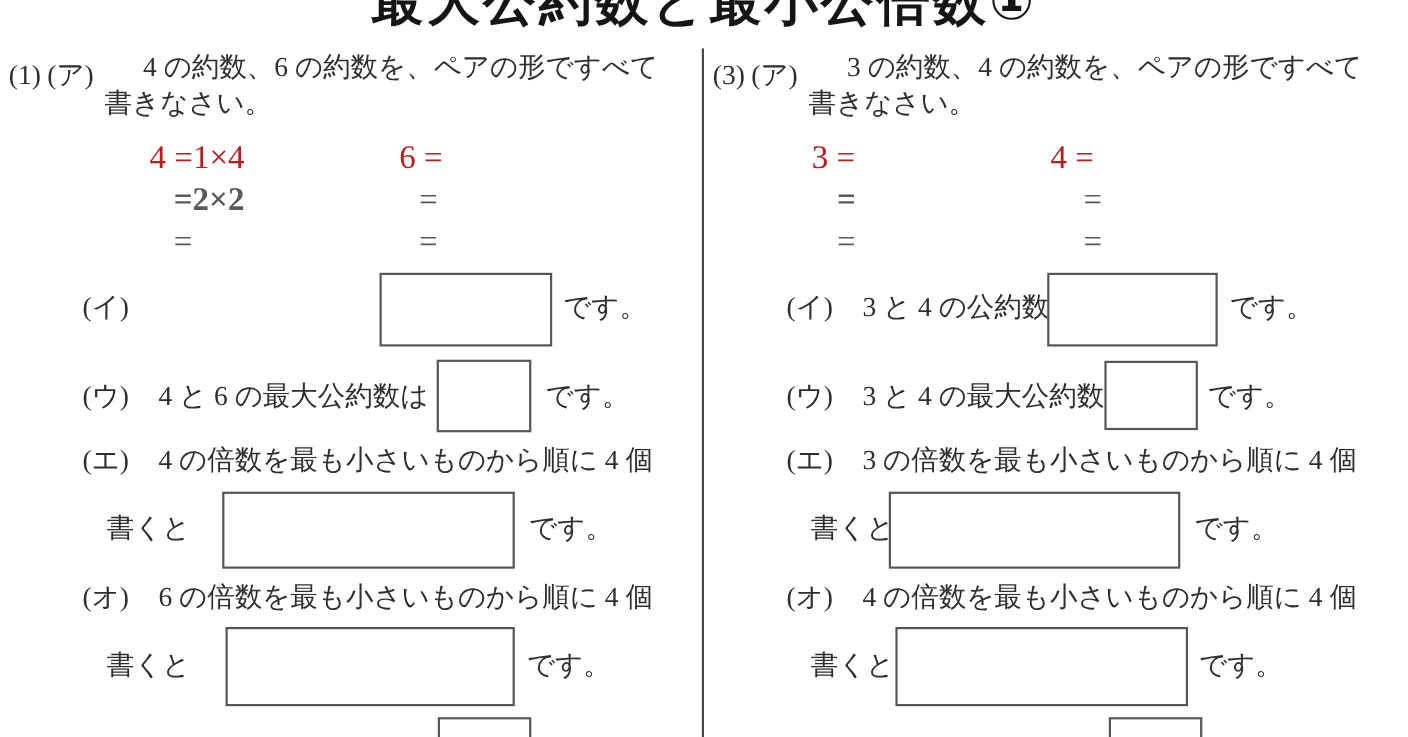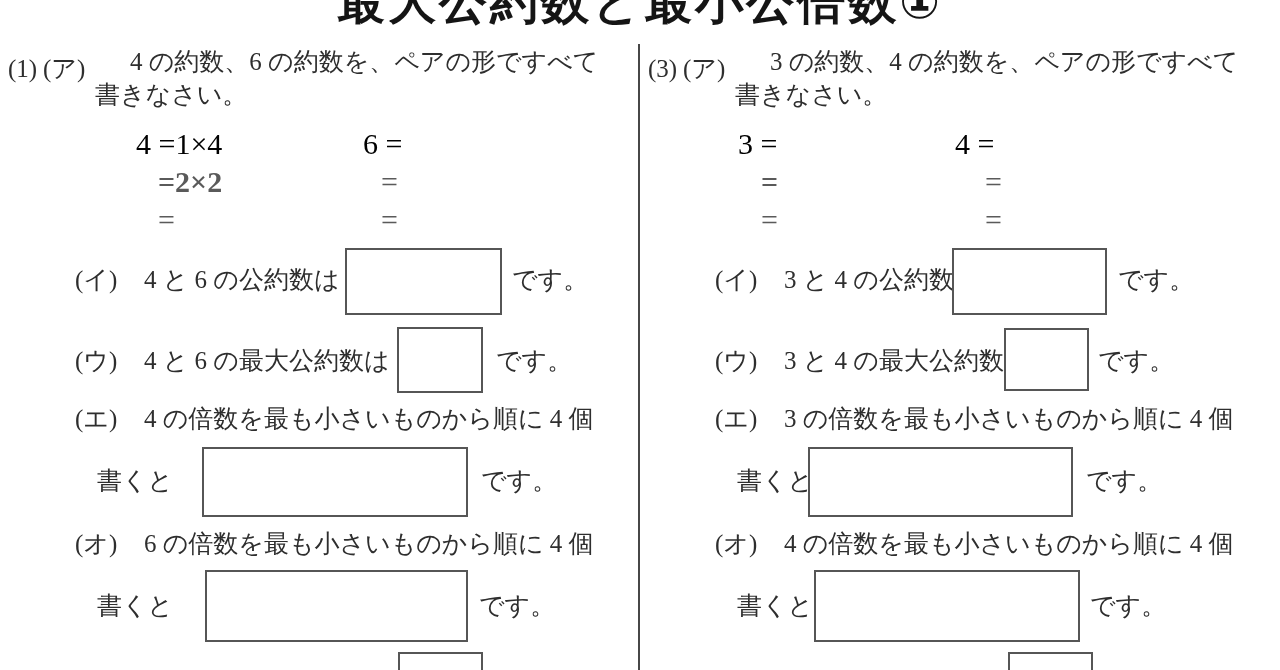--- a/index.html
+++ b/index.html
@@ -15,21 +15,21 @@
     font-family:"DejaVu Sans","Liberation Sans",sans-serif;
     white-space:nowrap;
   }
   .divider { position:absolute; left:638px; top:44px; width:2px; height:626px; background:#474747; }
 
   .col { position:absolute; top:0; width:638px; height:670px; }
   .col.left  { left:0; }
   .col.right { left:640px; }
 
   .t  { position:absolute; white-space:nowrap; font-size:25px; line-height:30px; color:#2e2e2e; }
-  .eq { position:absolute; white-space:nowrap; font-size:30px; line-height:34px; color:#000000; }
+  .eq { position:absolute; white-space:nowrap; font-size:30px; line-height:34px; color:#b91c1c; }
   .eq.cont { color:#5a5a5a; }
   .abox { position:absolute; background:#ffffff; border:2px solid #565656; box-sizing:border-box; }
 
   .p-num     { left:8px;   top:54px; }
   .p-a-label { left:43px;  top:54px; }
   .p-a-line1 { left:130px; top:47px; }
   .p-a-line2 { left:95px;  top:80px; }
 
   .eq-r1c1 { left:136px; top:127px; }
   .eq-r1c2 { left:363px; top:127px; }
@@ -93,21 +93,20 @@
     <span class="t p-a-line2">書きなさい。</span>
 
     <span class="eq eq-r1c1">4 =1×4</span>
     <span class="eq eq-r1c2">6 =</span>
     <span class="eq cont eq-r2c1">=2×2</span>
     <span class="eq cont eq-r2c2">=</span>
     <span class="eq cont eq-r3c1">=</span>
     <span class="eq cont eq-r3c2">=</span>
 
     <span class="t p-b-label">(イ)</span>
-    <span class="t p-b-text">4 と 6 の公約数は</span>
     <div class="abox box-b"></div>
     <span class="t p-b-suffix">です。</span>
 
     <span class="t p-c-label">(ウ)</span>
     <span class="t p-c-text">4 と 6 の最大公約数は</span>
     <div class="abox box-c"></div>
     <span class="t p-c-suffix">です。</span>
 
     <span class="t p-d-label">(エ)</span>
     <span class="t p-d-text">4 の倍数を最も小さいものから順に 4 個</span>

